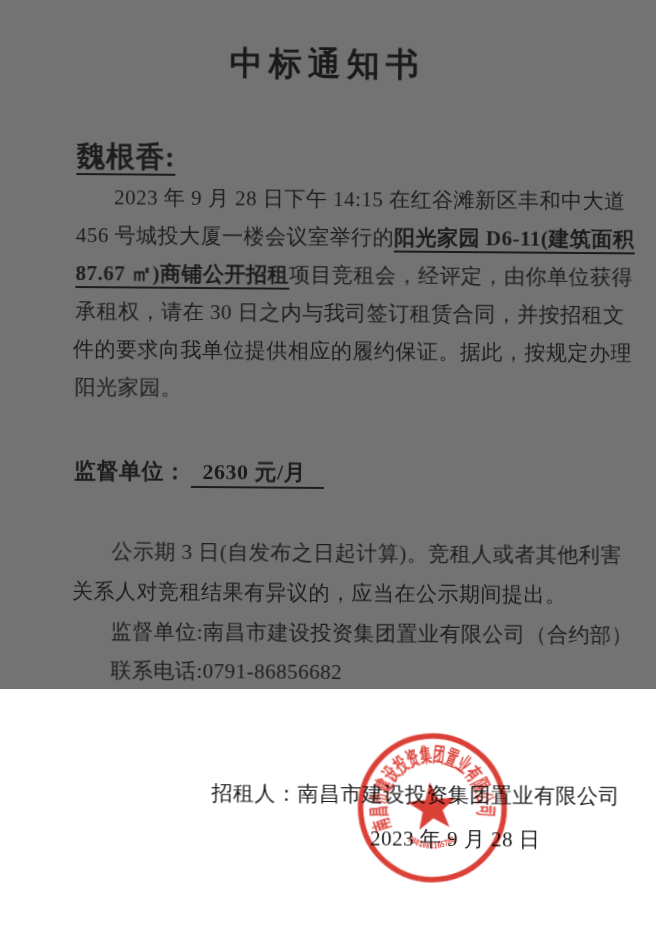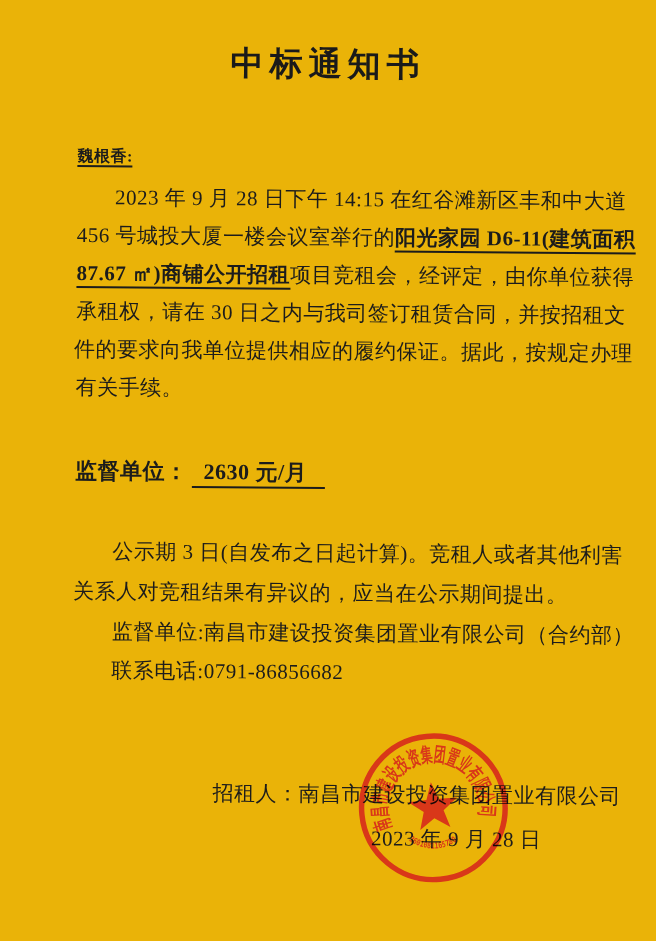--- a/index.html
+++ b/index.html
@@ -5,22 +5,22 @@
   html, body { margin: 0; padding: 0; }
   body {
     width: 656px; height: 941px;
     background: #ffffff;
     overflow: hidden;
     font-family: "Liberation Serif", "DejaVu Serif", serif;
     color: #1c1c1c;
   }
   .page {
     position: relative;
-    width: 656px; height: 941px;
-    background: #eab308;
+    width: 656px; height: 689px;
+    background: #737373;
   }
   .tilt {
     position: absolute; inset: 0;
     transform: rotate(0.45deg);
     transform-origin: 50% 50%;
   }
   .title {
     position: absolute;
     top: 42px; left: -6px; right: 0;
     margin: 0;
@@ -49,21 +49,21 @@
     border-bottom: 2px solid #1c1c1c;
     padding-bottom: 1px;
   }
   .u2 {
     font-weight: 700;
     border-bottom: 2px solid #1c1c1c;
     padding: 0 18px 2px 12px;
     margin-left: 4px;
   }
   
-  .addressee   { left: 75px;  top: 143px; font-size: 16px; }
+  .addressee   { left: 75px;  top: 143px; font-size: 29px; }
   .l-b1 { left: 113px; top: 184px; }
   .l-b2 { left: 75px;  top: 222px; }
   .l-b3 { left: 75px;  top: 260px; }
   .l-b4 { left: 75px;  top: 298px; }
   .l-b5 { left: 73px;  top: 336px; }
   .l-b6 { left: 75px;  top: 374px; }
   .l-res { left: 75px; top: 458px; font-size: 22px; }
   .l-n1 { left: 113px; top: 538px; }
   .l-n2 { left: 74px;  top: 578px; }
   .l-sup { left: 113px; top: 618px; }
@@ -99,21 +99,21 @@
     <div class="line l-b2">
       <span>456 号城投大厦一楼会议室举行的</span><span class="hl">阳光家园 D6-11(建筑面积</span>
     </div>
 
     <div class="line l-b3">
       <span class="hl">87.67 ㎡)商铺公开招租</span><span>项目竞租会，经评定，由你单位获得</span>
     </div>
 
     <div class="line l-b4">承租权，请在 30 日之内与我司签订租赁合同，并按招租文</div>
     <div class="line l-b5">件的要求向我单位提供相应的履约保证。据此，按规定办理</div>
-    <div class="line l-b6">有关手续。</div>
+    <div class="line l-b6">阳光家园。</div>
 
     <div class="line l-res">
       <span class="b">监督单位：</span><span class="u2">2630 元/月</span>
     </div>
 
     <div class="line l-n1">公示期 3 日(自发布之日起计算)。竞租人或者其他利害</div>
     <div class="line l-n2">关系人对竞租结果有异议的，应当在公示期间提出。</div>
 
     <div class="line l-sup">监督单位:南昌市建设投资集团置业有限公司（合约部）</div>
     <div class="line l-tel">联系电话:0791-86856682</div>

